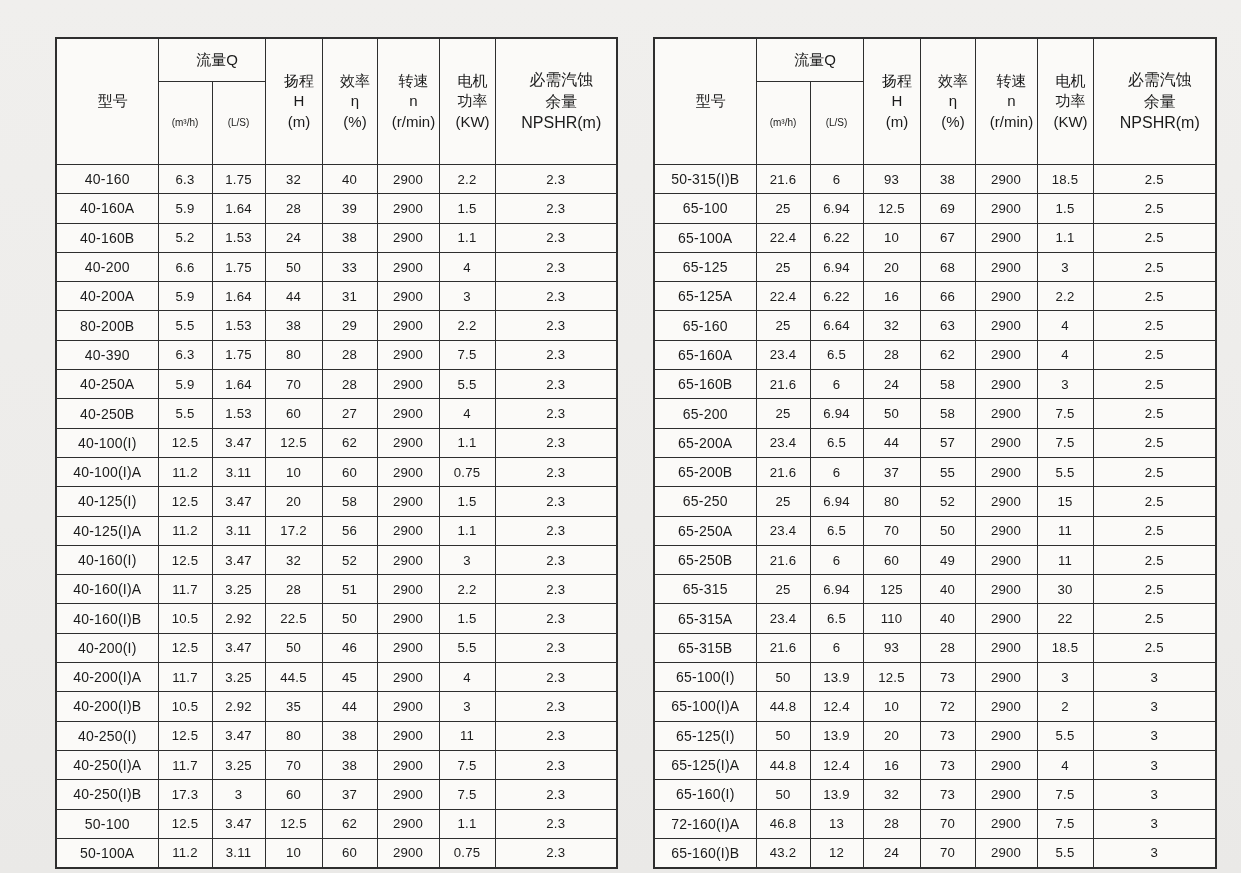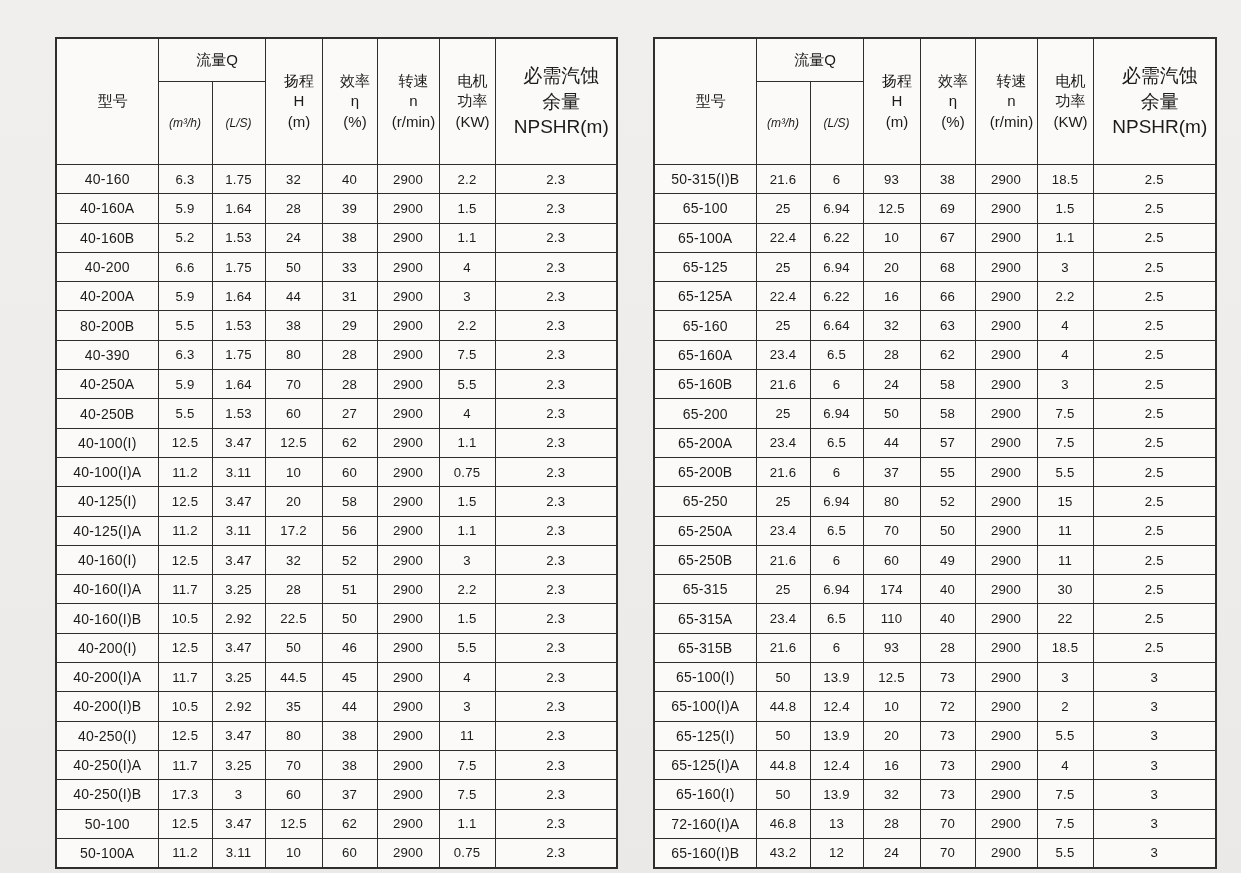--- a/index.html
+++ b/index.html
@@ -38,22 +38,22 @@
     overflow: hidden;
   }
   table.spec thead th {
     font-weight: normal;
     font-size: 15px;
     white-space: pre-line;
     line-height: 1.35;
     background: #fbfaf8;
   }
   table.spec thead tr.group-row th { height: 42px; padding-left: 12px; }
-  table.spec thead tr.unit-row  th { height: 82px; font-size: 12px; font-style: italic; }
-  table.spec thead th.npshr-h { font-size: 19px; }
+  table.spec thead tr.unit-row  th { height: 82px; font-size: 10px; }
+  table.spec thead th.npshr-h { font-size: 16px; }
   table.spec tbody td {
     height: 28.3px;
     font-size: 13.2px;
     letter-spacing: 0.2px;
     background: #fbfaf8;
   }
   table.spec tbody td:first-child { font-size: 14px; }
 
   col.c-model { width: 102px; }
   col.c-m3h   { width: 54px;  }
@@ -526,21 +526,21 @@
             <td>60</td>
             <td>49</td>
             <td>2900</td>
             <td>11</td>
             <td>2.5</td>
           </tr>
           <tr>
             <td>65-315</td>
             <td>25</td>
             <td>6.94</td>
-            <td>174</td>
+            <td>125</td>
             <td>40</td>
             <td>2900</td>
             <td>30</td>
             <td>2.5</td>
           </tr>
           <tr>
             <td>65-315A</td>
             <td>23.4</td>
             <td>6.5</td>
             <td>110</td>

